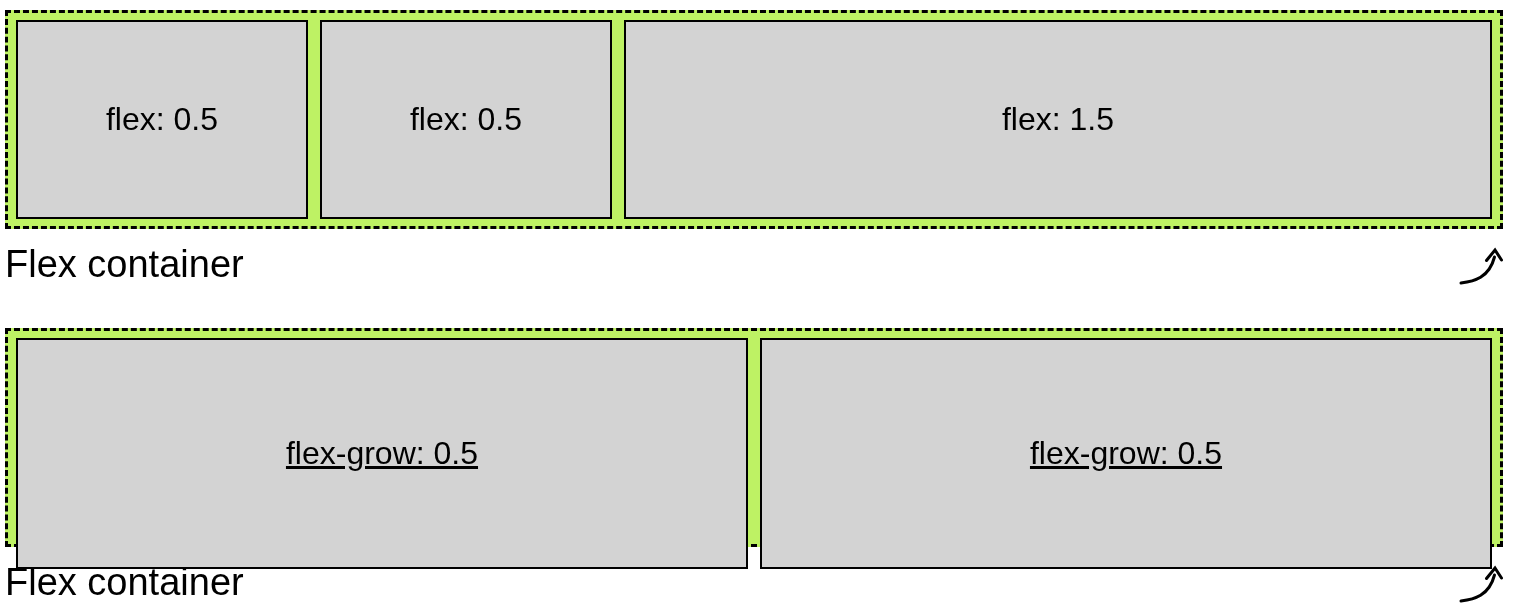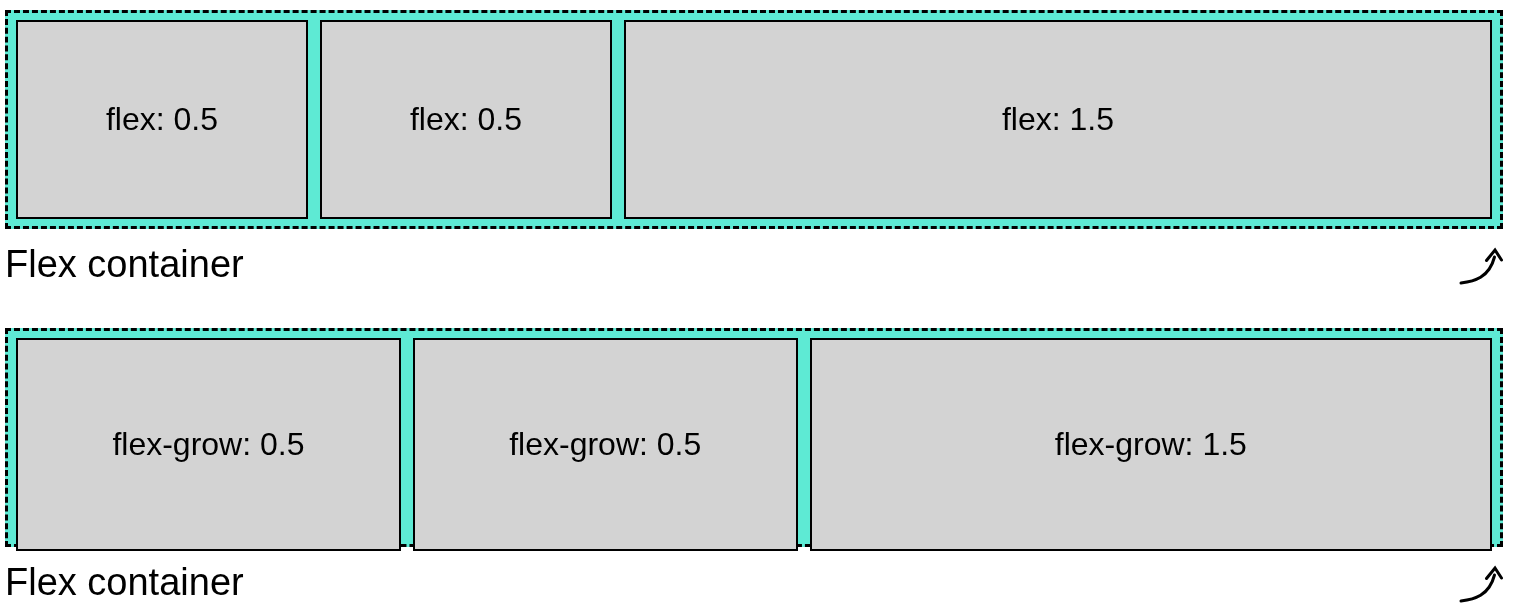--- a/index.html
+++ b/index.html
@@ -13,42 +13,43 @@
     height: 610px;
     box-sizing: border-box;
     padding: 10px 13px 0 5px;
     overflow: hidden;
   }
   figure {
     margin: 0;
   }
   .flex-container {
     border: 3px dashed #000;
-    background: #5eead4;
+    background: #bef264;
     padding: 7px 8px;
     display: flex;
     column-gap: 12px;
     box-sizing: border-box;
     height: 219px;
   }
   .flex-item {
     background: #d3d3d3;
     border: 2px solid #000;
     height: 195px;
     display: flex;
     align-items: center;
     justify-content: center;
     font-size: 32px;
     white-space: nowrap;
     overflow: hidden;
     box-sizing: content-box;
     min-width: 0;
   }
   .section-grow .flex-item {
-    padding: 7px 20px;
+    padding: 16px 20px;
+    text-decoration: underline;
   }
   figcaption {
     display: flex;
     align-items: flex-end;
     justify-content: space-between;
     font-size: 38px;
     line-height: 46px;
     margin: 12px 0 41px 0;
     height: 46px;
   }
@@ -80,21 +81,20 @@
         <path d="M28.5 13.5 L37 3 L43.5 13" fill="none" stroke="#000" stroke-width="3" stroke-linecap="round" stroke-linejoin="miter"></path>
       </svg>
     </span>
   </figcaption>
 </figure>
 
 <figure class="section-grow">
   <div class="flex-container">
     <div class="flex-item" style="flex-grow: 0.5;">flex-grow: 0.5</div>
     <div class="flex-item" style="flex-grow: 0.5;">flex-grow: 0.5</div>
-    <div class="flex-item" style="flex-grow: 1.5;">flex-grow: 1.5</div>
   </div>
   <figcaption>
     <span>Flex container</span>
       <span class="arrow-icon">
       <svg viewBox="0 0 45 38" width="45" height="38" aria-hidden="true">
         <path d="M3 36 C 16 34.5, 31 31, 36.5 10" fill="none" stroke="#000" stroke-width="3" stroke-linecap="round"></path>
         <path d="M28.5 13.5 L37 3 L43.5 13" fill="none" stroke="#000" stroke-width="3" stroke-linecap="round" stroke-linejoin="miter"></path>
       </svg>
     </span>
   </figcaption>

